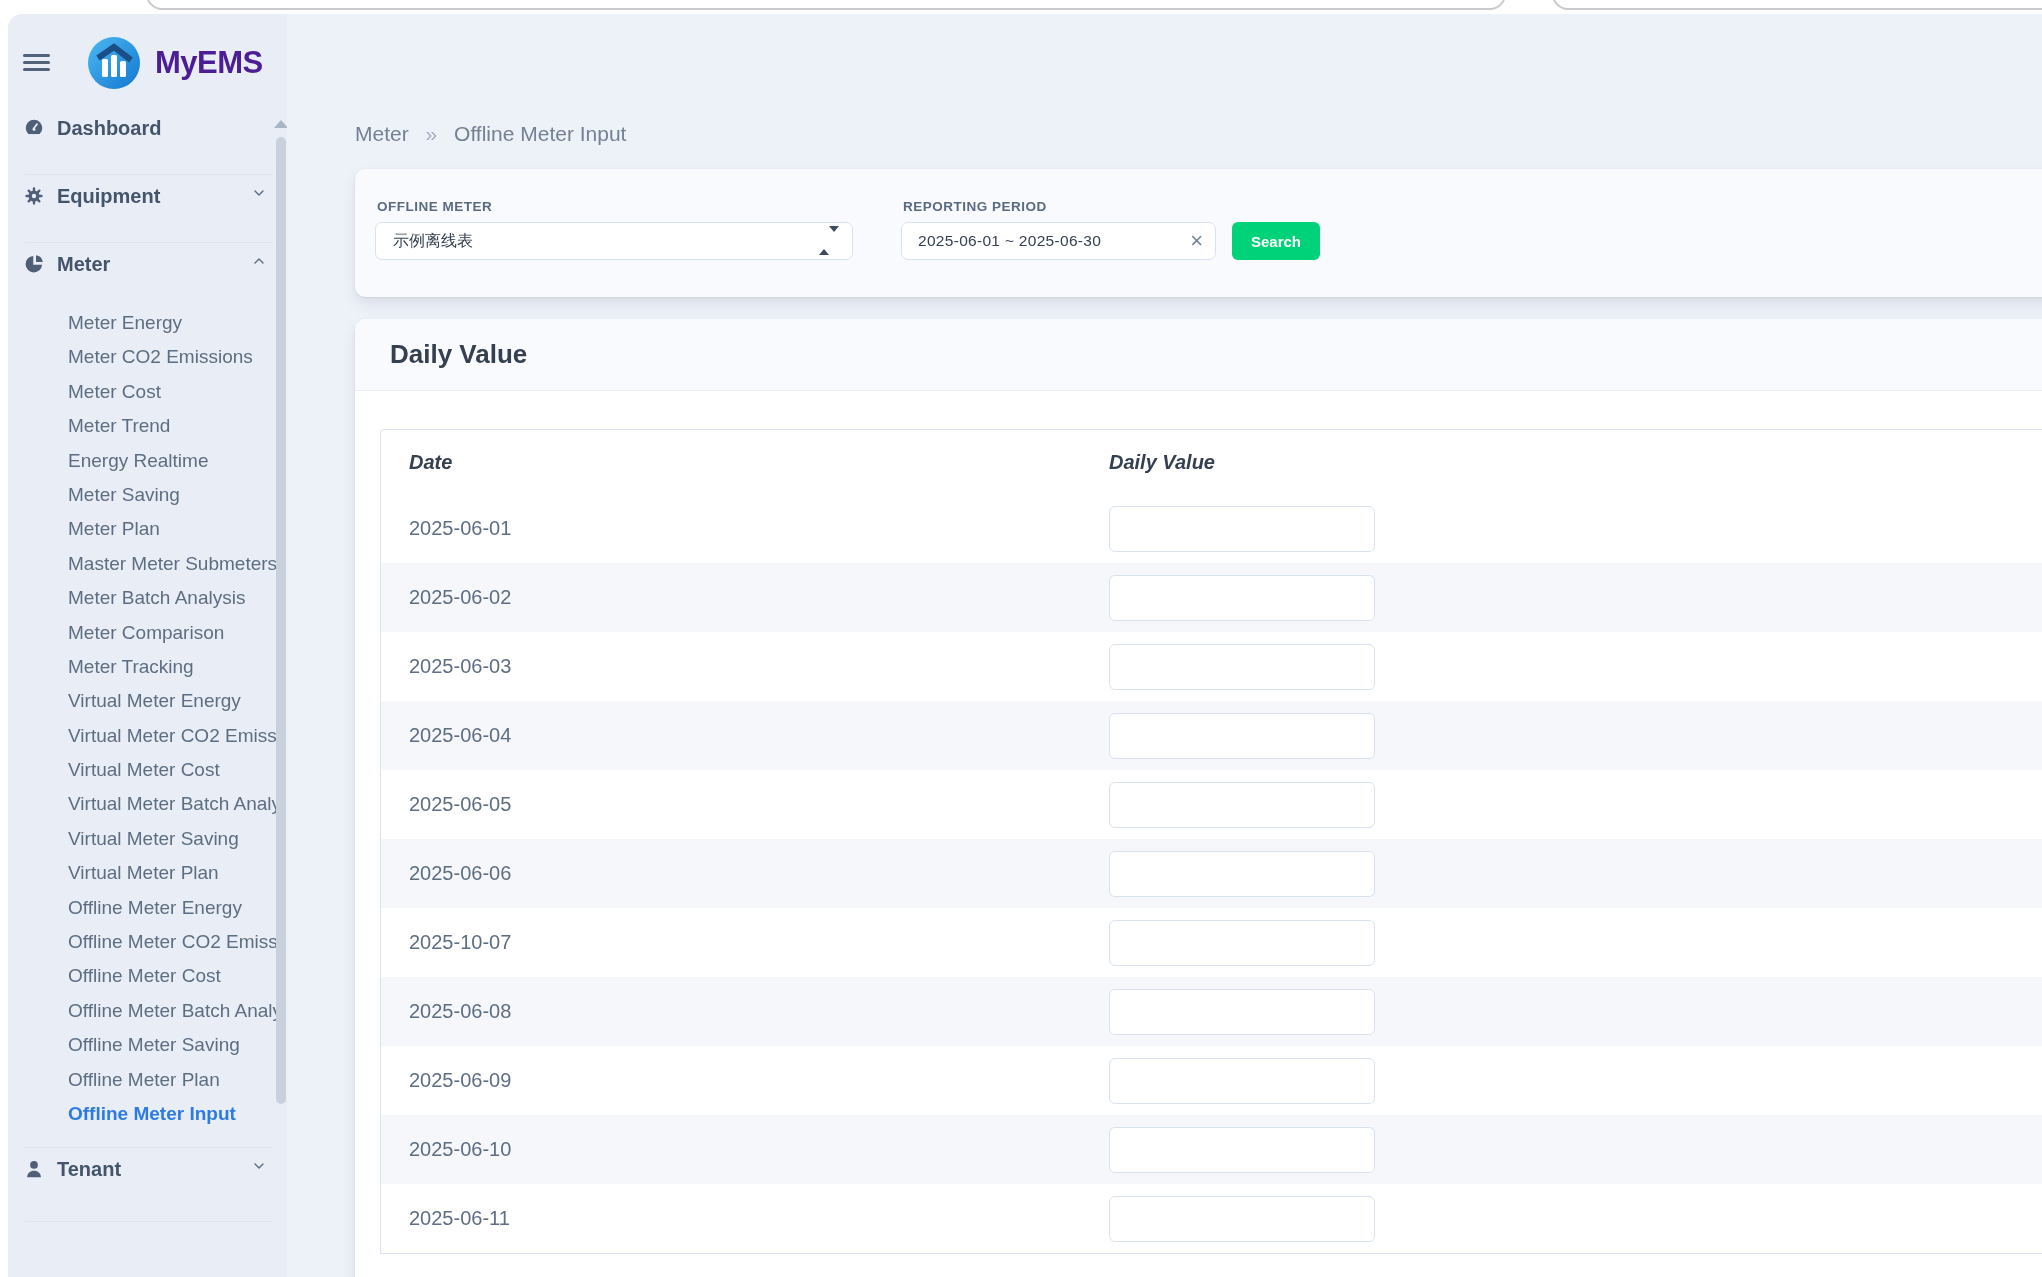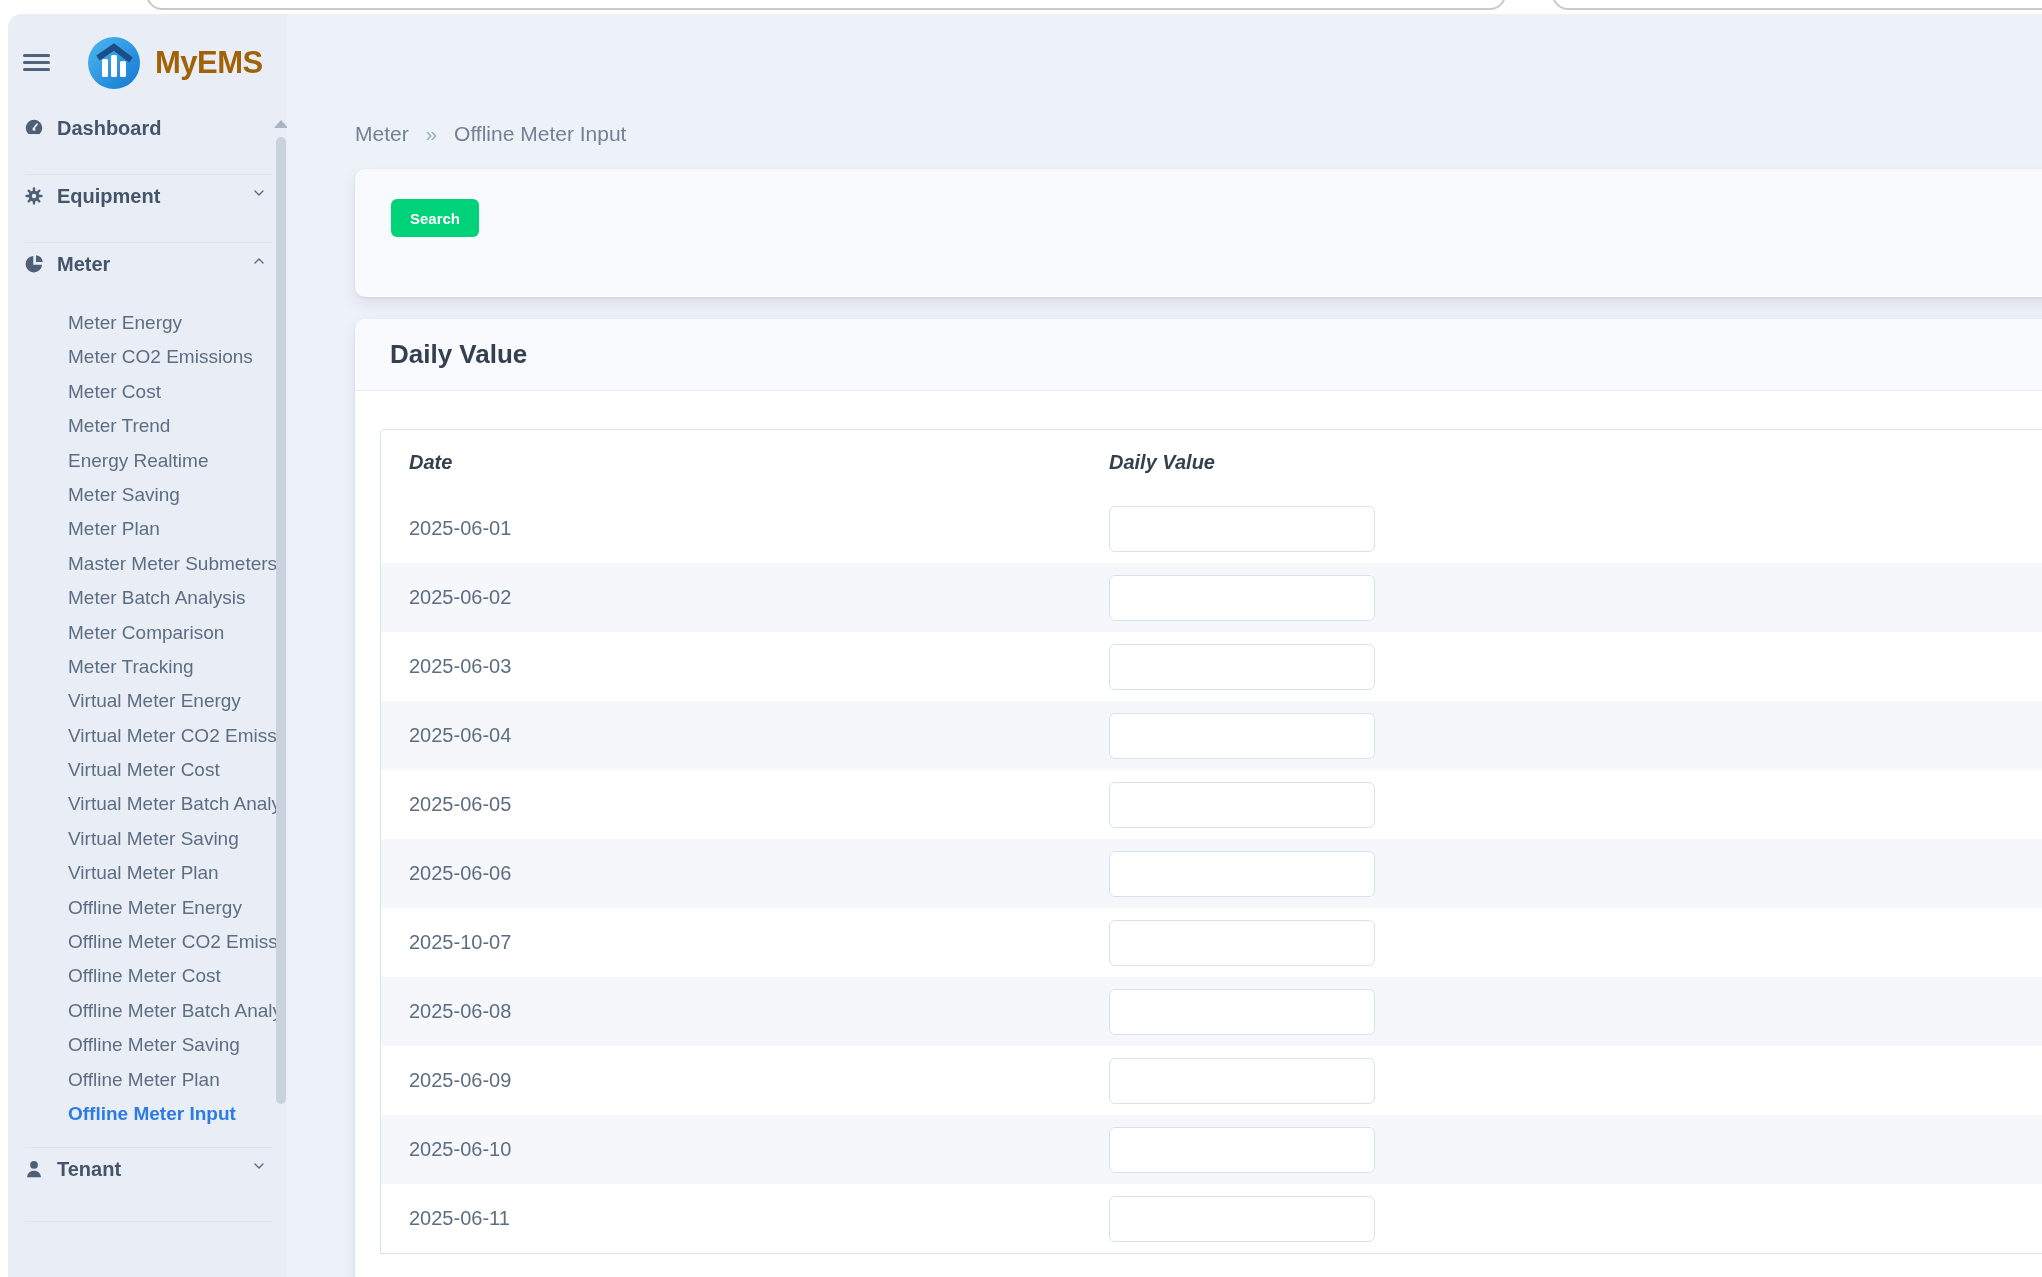--- a/index.html
+++ b/index.html
@@ -15,21 +15,21 @@
   
   .app { position:absolute; left:8px; top:14px; right:0; bottom:0; background:#edf1f8;
          border-top-left-radius:14px; overflow:hidden; }
 
   
   .sidebar { position:absolute; left:0; top:0; bottom:0; width:279px; background:#e9edf5;
              border-top-left-radius:14px; overflow:hidden; }
   .hamburger { position:absolute; left:15px; top:40px; width:27px; cursor:pointer; }
   .hamburger .bar { height:3px; background:#52627a; border-radius:2px; margin-bottom:4px; }
   .logo { position:absolute; left:80px; top:23px; display:flex; align-items:center; cursor:pointer; }
-  .logo-text { margin-left:15px; font-size:31px; font-weight:800; color:#a16207; letter-spacing:-0.5px; }
+  .logo-text { margin-left:15px; font-size:31px; font-weight:800; color:#4c1d95; letter-spacing:-0.5px; }
 
   .nav { position:absolute; left:0; top:0; right:0; padding-top:103px; }
   .nav-item { height:47px; display:flex; align-items:flex-start; padding:0 20px 0 15px; cursor:pointer; }
   .nav-item .nicon { width:22px; height:22px; margin-right:12px; flex:0 0 22px; }
   .nav-item .nlabel { font-size:20px; font-weight:600; color:#44546a; white-space:nowrap; }
   .nav-item .chev { margin-left:auto; width:16px; height:16px; }
   .nav-divider { height:1px; background:#dde4ee; margin:10px 14px 10px 17px; }
 
   .submenu { list-style:none; margin-top:6px; }
   .submenu li { height:34.4px; line-height:34.4px; padding-left:60px; width:268px;
@@ -228,21 +228,37 @@
   <div class="main">
 
     <div class="breadcrumb">
       <span class="crumb-link">Meter</span>
       <span class="sep">»</span>
       <span class="crumb-current">Offline Meter Input</span>
     </div>
 
     <div class="card filter-card">
       <div class="filter-row">
-
+        <div class="fgroup">
+          <span class="flabel">OFFLINE METER</span>
+          <div class="select-box">
+            <span class="sel-text">示例离线表</span>
+            <span class="sel-arrows">
+              <span class="tri up"></span><span class="tri down"></span>
+            </span>
+          </div>
+        </div>
+
+        <div class="fgroup rp-group">
+          <span class="flabel">REPORTING PERIOD</span>
+          <div class="date-range">
+            <span class="dr-text">2025-06-01 ~ 2025-06-30</span>
+            <span class="dr-clear">×</span>
+          </div>
+        </div>
 
         <button class="search-btn">Search</button>
       </div>
     </div>
 
     <div class="card dv-card">
       <div class="dv-header">
         <span class="dv-title">Daily Value</span>
       </div>
       <div class="dv-body">

